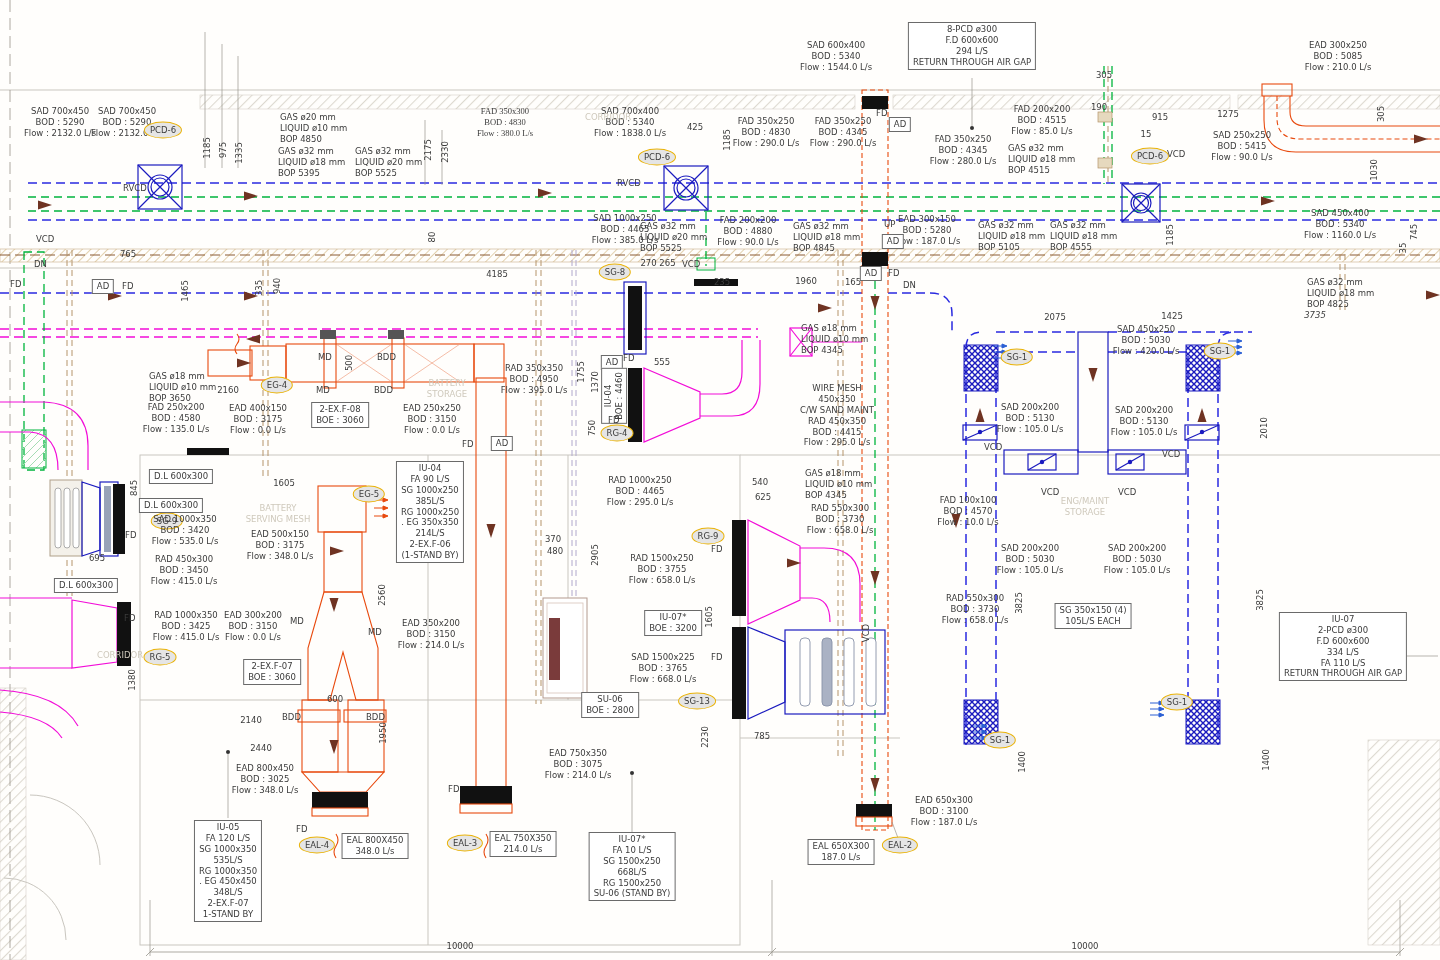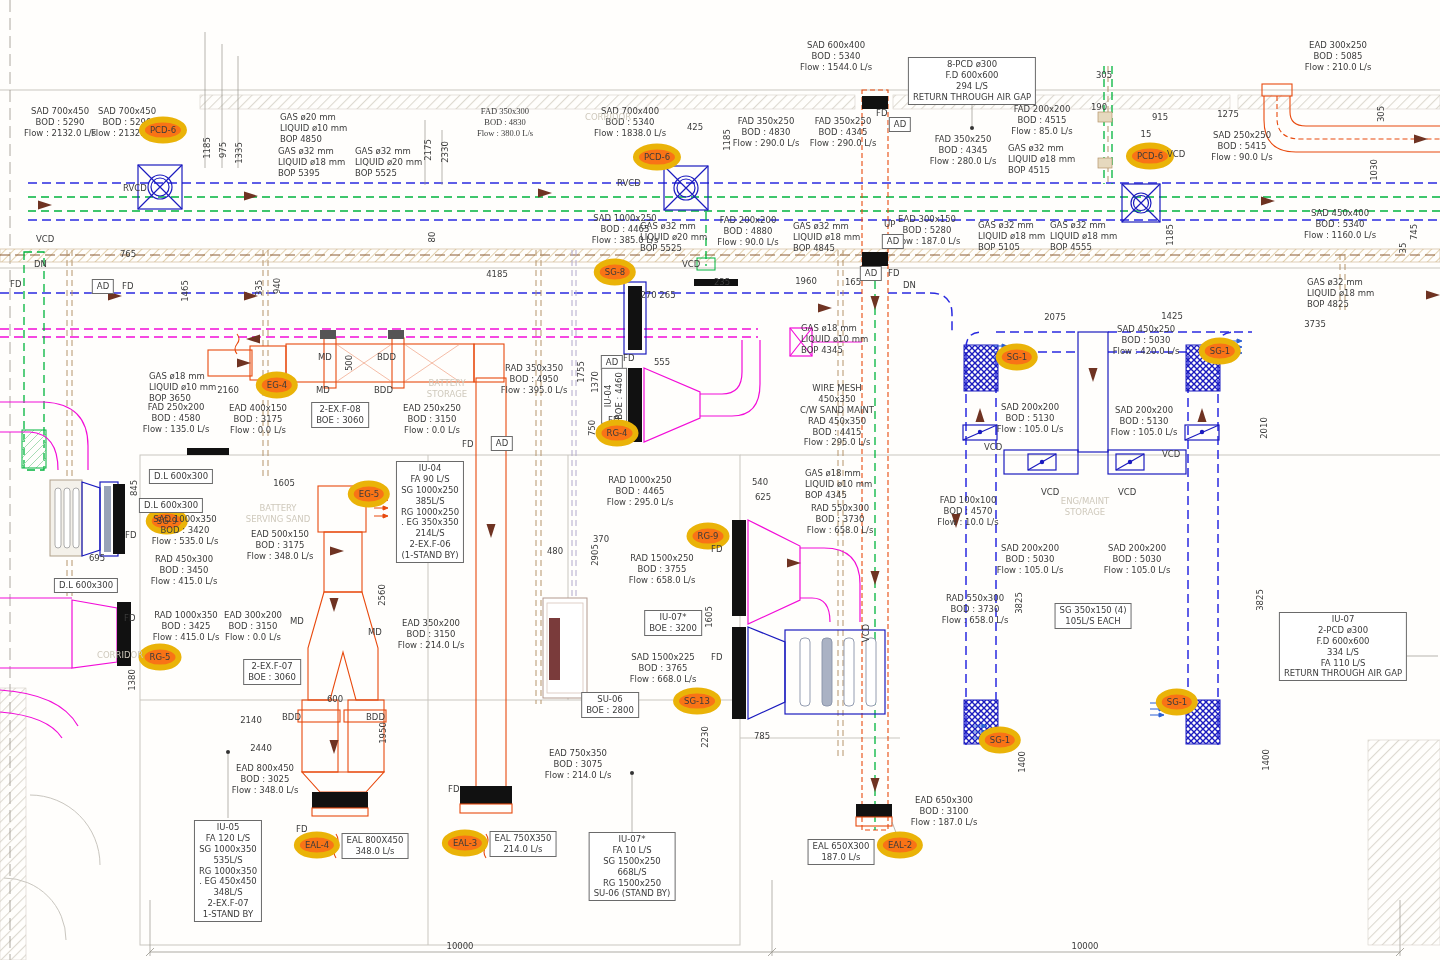--- a/index.html
+++ b/index.html
@@ -4,21 +4,21 @@
 <style>
   html,body{margin:0;padding:0;background:#fff;}
   #canvas{position:relative;width:1440px;height:960px;background:#fffefc;overflow:hidden;
           font-family:"DejaVu Sans",sans-serif;}
   svg{position:absolute;left:0;top:0;z-index:1;}
   #ann{position:absolute;left:0;top:0;width:1440px;height:960px;z-index:5;}
   .lbl{position:absolute;font:8.5px/1.28 "DejaVu Sans",sans-serif;color:#3b3b3b;white-space:nowrap;}
   .p{transform:translateX(-50%);text-align:center;}
   .l{text-align:left;}
   .b{transform:translateX(-50%);text-align:center;border:1px solid #6a6a6a;background:#fff;padding:1px 4px;}
-  .o{transform:translate(-50%,-50%);border:6px solid #eab308;border-radius:50%;background:#f97316;padding:2px 5px;text-align:center;}
+  .o{transform:translate(-50%,-50%);border:1px solid #eab308;border-radius:50%;background:#e5e5e5;padding:2px 5px;text-align:center;}
   .v{transform:translate(-50%,-50%) rotate(-90deg);transform-origin:center;}
   .bv{transform:translate(-50%,-50%) rotate(-90deg);border:1px solid #6a6a6a;background:#fff;padding:1px 3px;text-align:center;}
   .faint{color:#cfc9bc;}
   
   .bl{stroke:#1b1bbf;fill:none;stroke-width:1.2;}
   .bld{stroke:#2a2ae0;fill:none;stroke-width:1.5;stroke-dasharray:9 5;}
   .gnd{stroke:#00b43c;fill:none;stroke-width:1.3;stroke-dasharray:8 5;}
   .mg{stroke:#f20dd8;fill:none;stroke-width:1.2;}
   .mgd{stroke:#f20dd8;fill:none;stroke-width:1.5;stroke-dasharray:9 5;}
   .or{stroke:#e8490d;fill:none;stroke-width:1.1;}
@@ -394,21 +394,21 @@
         <div>RVCD</div>
       </div>
       <div class="lbl p faint" style="left: 608px; top: 112px;">
         <div>CORRIDOR</div>
       </div>
       <div class="lbl p" style="left: 836px; top: 40px;">
         <div>SAD 600x400</div>
         <div>BOD : 5340</div>
         <div>Flow : 1544.0 L/s</div>
       </div>
-      <div class="lbl b" style="left: 972px; top: 22px; margin-top: 35px;">
+      <div class="lbl b" style="left: 972px; top: 22px;">
         <div>8-PCD ø300</div>
         <div>F.D  600x600</div>
         <div>294 L/S</div>
         <div>RETURN THROUGH AIR GAP</div>
       </div>
       <div class="lbl p" style="left: 766px; top: 116px;">
         <div>FAD 350x250</div>
         <div>BOD : 4830</div>
         <div>Flow : 290.0 L/s</div>
       </div>
@@ -499,21 +499,21 @@
       <div class="lbl p" style="left: 748px; top: 215px;">
         <div>FAD 200x200</div>
         <div>BOD : 4880</div>
         <div>Flow : 90.0 L/s</div>
       </div>
       <div class="lbl l" style="left: 793px; top: 221px;">
         <div>GAS ø32 mm</div>
         <div>LIQUID ø18 mm</div>
         <div>BOP 4845</div>
       </div>
-      <div class="lbl p" style="left: 658px; top: 258px; margin-top: 32px;">
+      <div class="lbl p" style="left: 658px; top: 258px;">
         <div>270 265</div>
       </div>
       <div class="lbl l" style="left: 682px; top: 259px;">
         <div>VCD</div>
       </div>
       <div class="lbl o" style="left: 615px; top: 272px;">
         <div>SG-8</div>
       </div>
       <div class="lbl l" style="left: 884px; top: 219px;">
         <div>UP</div>
@@ -540,21 +540,21 @@
         <div>FD</div>
       </div>
       <div class="lbl v" style="left: 1170px; top: 235px;">
         <div>1185</div>
       </div>
       <div class="lbl l" style="left: 1307px; top: 277px;">
         <div>GAS ø32 mm</div>
         <div>LIQUID ø18 mm</div>
         <div>BOP 4825</div>
       </div>
-      <div class="lbl p" style="left: 1315px; top: 319px;">
+      <div class="lbl p" style="left: 1315px; top: 310px; font-style: italic;">
         <div>3735</div>
       </div>
       <div class="lbl l" style="left: 903px; top: 280px;">
         <div>DN</div>
       </div>
       <div class="lbl p" style="left: 806px; top: 276px;">
         <div>1960</div>
       </div>
       <div class="lbl p" style="left: 853px; top: 277px;">
         <div>165</div>
@@ -875,21 +875,21 @@
         <div>2-EX.F-06</div>
         <div>(1-STAND BY)</div>
       </div>
       <div class="lbl p" style="left: 431px; top: 618px;">
         <div>EAD 350x200</div>
         <div>BOD : 3150</div>
         <div>Flow : 214.0 L/s</div>
       </div>
       <div class="lbl p faint" style="left: 278px; top: 503px;">
         <div>BATTERY</div>
-        <div>SERVING SAND</div>
+        <div>SERVING MESH</div>
       </div>
       <div class="lbl p" style="left: 251px; top: 715px;">
         <div>2140</div>
       </div>
       <div class="lbl p" style="left: 335px; top: 694px;">
         <div>600</div>
       </div>
       <div class="lbl l" style="left: 282px; top: 712px;">
         <div>BDD</div>
       </div>
@@ -921,21 +921,21 @@
       <div class="lbl l" style="left: 296px; top: 824px;">
         <div>FD</div>
       </div>
       <div class="lbl o" style="left: 317px; top: 845px;">
         <div>EAL-4</div>
       </div>
       <div class="lbl b" style="left: 375px; top: 833px;">
         <div>EAL 800X450</div>
         <div>348.0 L/s</div>
       </div>
-      <div class="lbl p" style="left: 553px; top: 534px; margin-left: 48px;">
+      <div class="lbl p" style="left: 553px; top: 534px;">
         <div>370</div>
       </div>
       <div class="lbl p" style="left: 555px; top: 546px;">
         <div>480</div>
       </div>
       <div class="lbl v" style="left: 595px; top: 555px;">
         <div>2905</div>
       </div>
       <div class="lbl b" style="left: 610px; top: 692px;">
         <div>SU-06</div>

